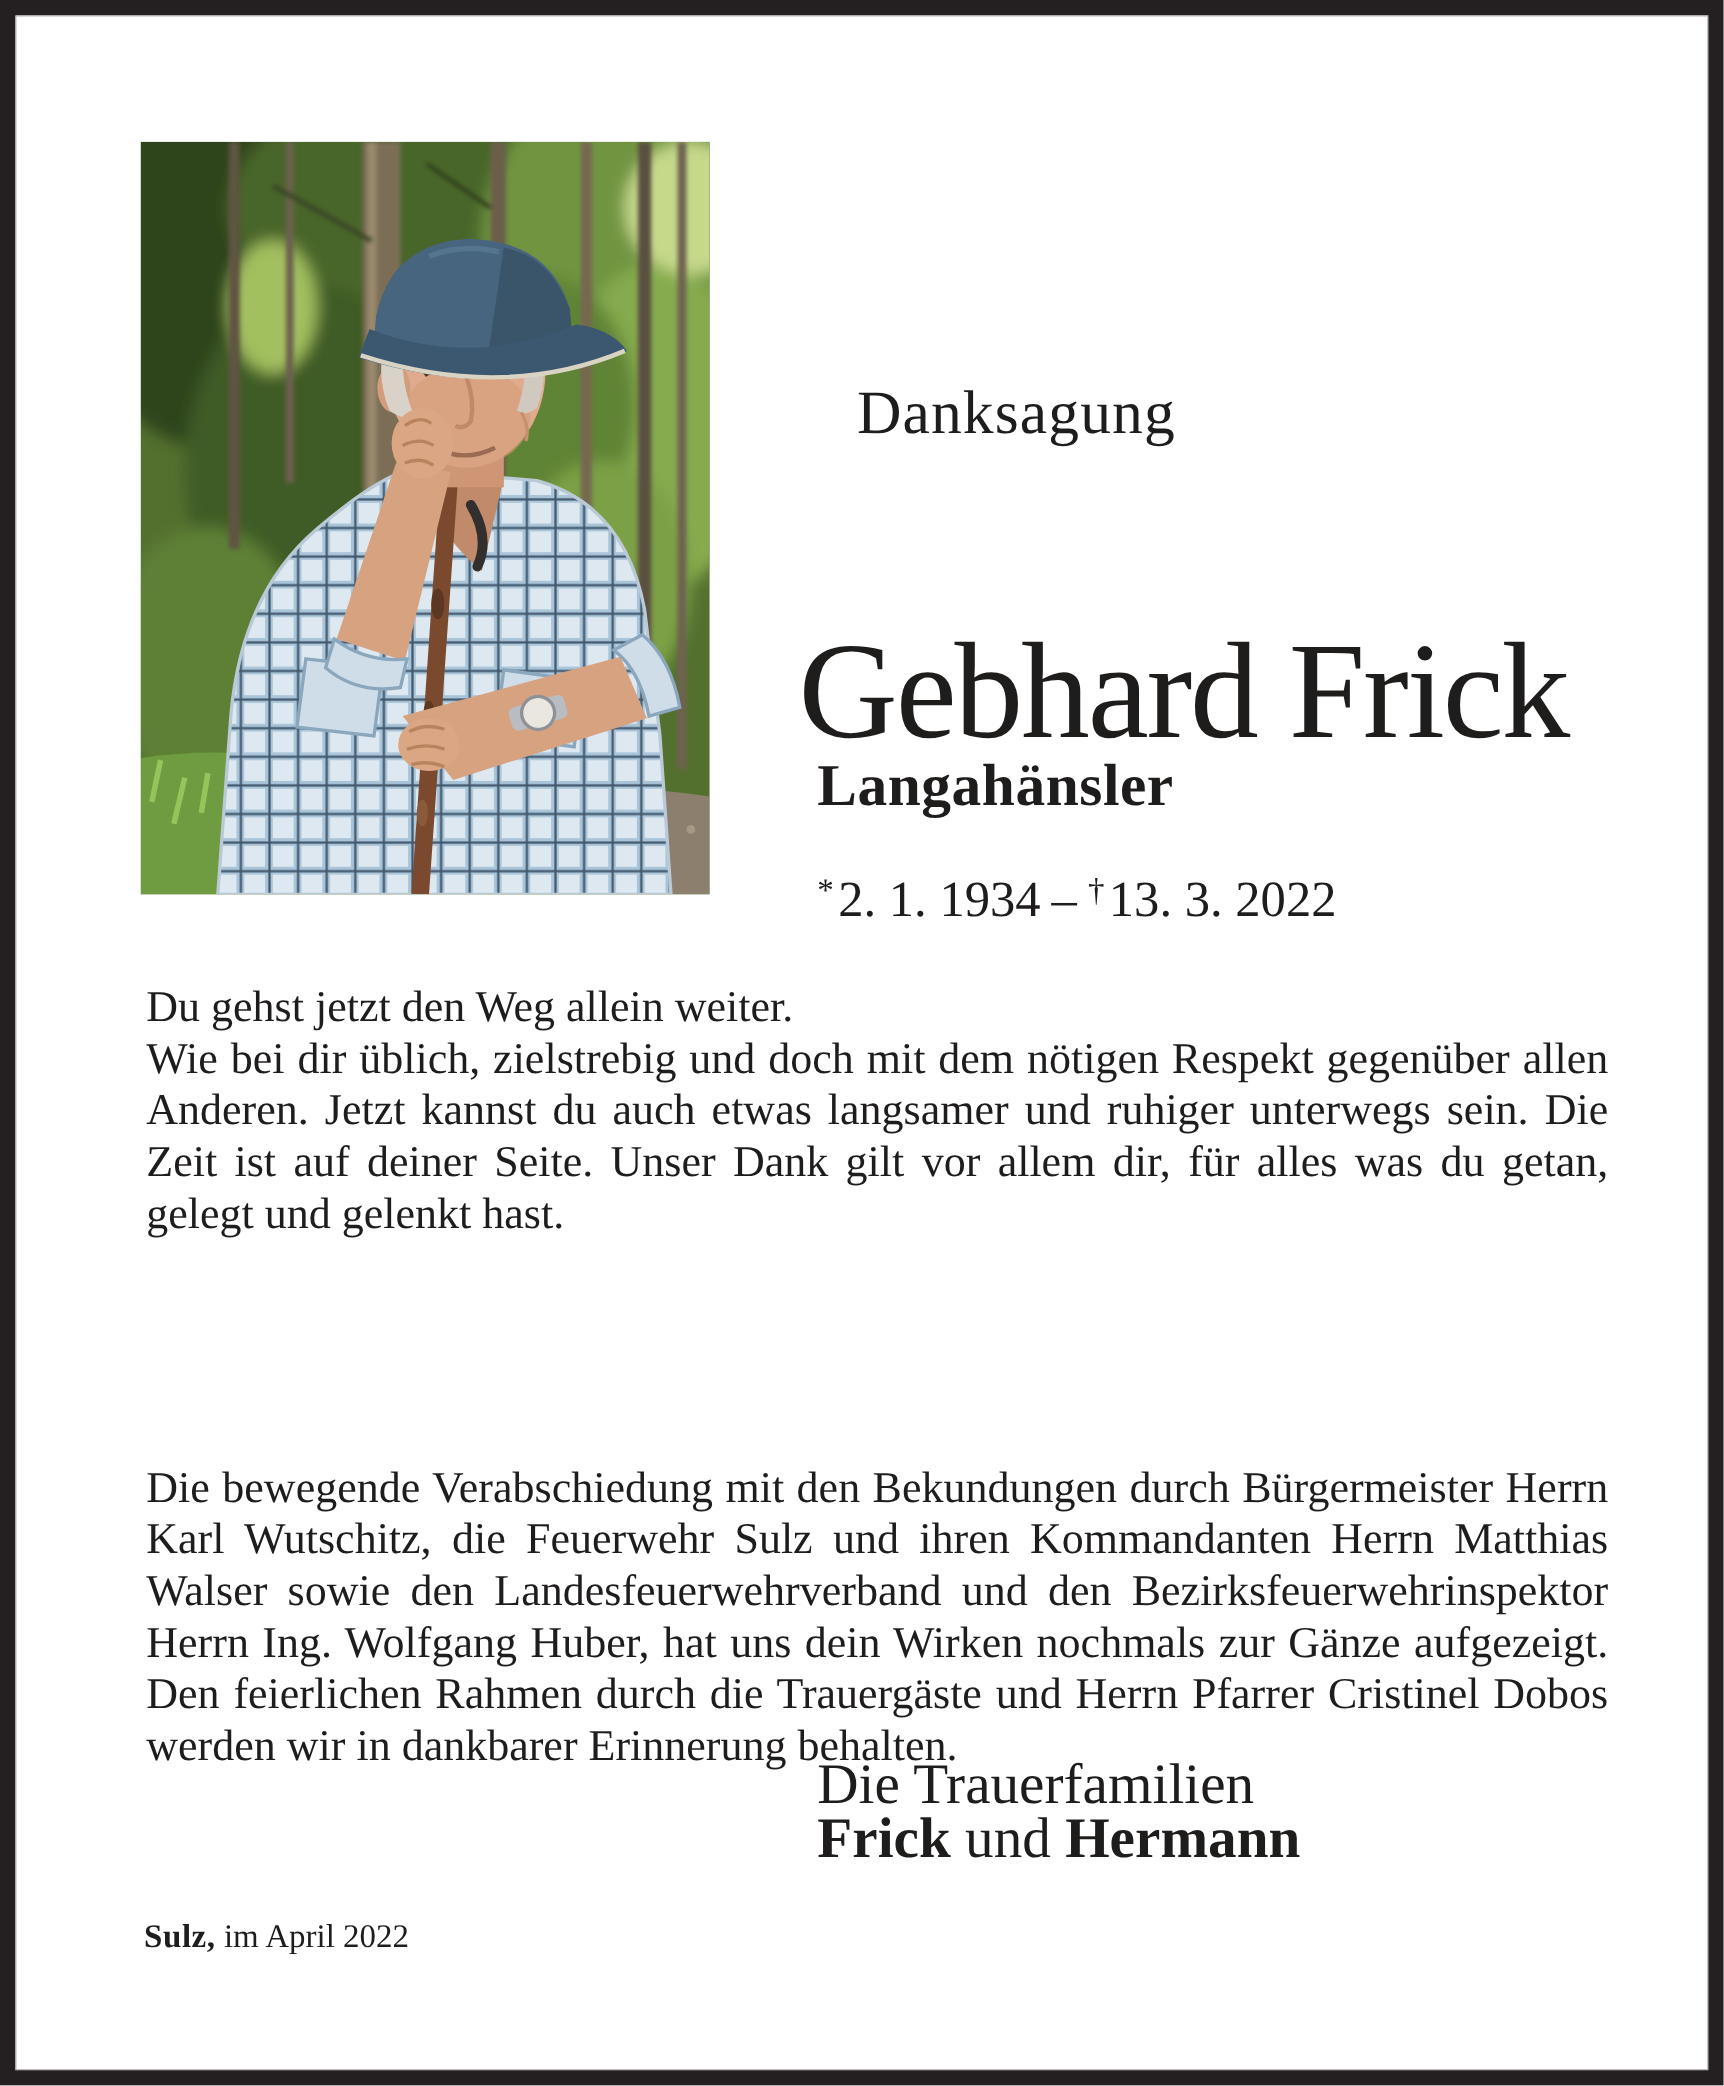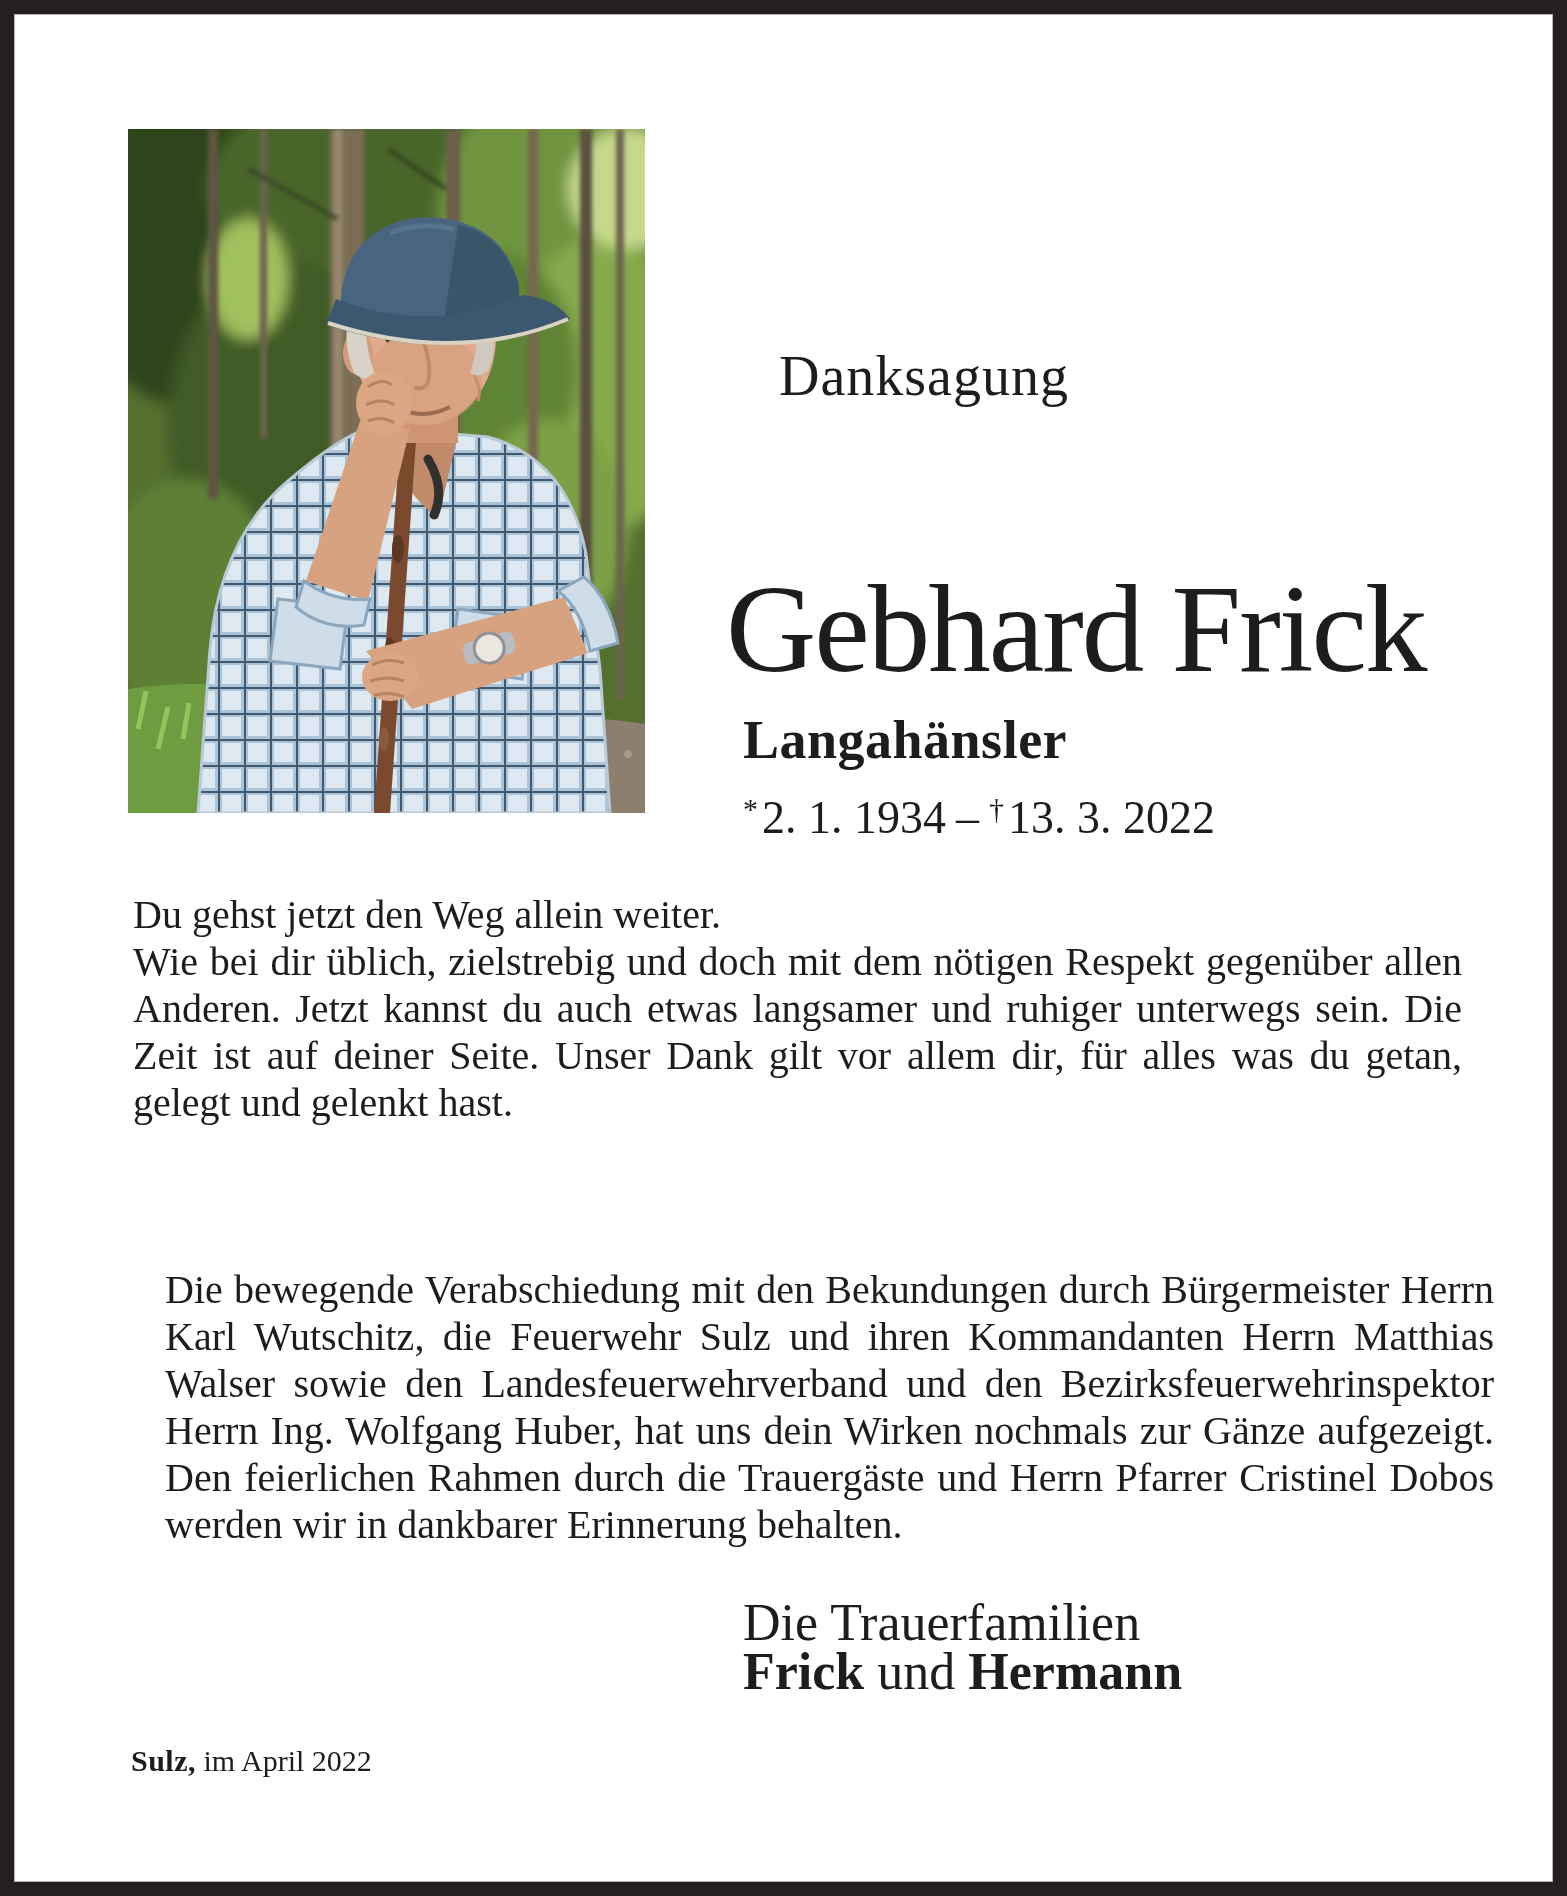--- a/index.html
+++ b/index.html
@@ -33,41 +33,41 @@
     font-size:56px;line-height:64px;
     letter-spacing:1px;
     margin-left:36px;
   }
   .name{
     left:712px;top:545px;
     font-size:125px;line-height:140px;
     letter-spacing:-2px;white-space:nowrap;
   }
   .house-name{
-    left:729px;top:696px;
+    left:729px;top:670px;
     font-size:54px;line-height:60px;font-weight:bold;
     letter-spacing:0.5px;
   }
   .dates{
     left:729px;top:776px;
     font-size:46px;line-height:56px;font-weight:normal;
     white-space:nowrap;
   }
   .dates .lifesign{
     font-size:30px;position:relative;top:-14px;padding-right:4px;
   }
   .dates .sep{padding:0 10px;}
   .bodytext{
     left:119px;width:1329px;
     font-size:40px;line-height:47px;
     text-align:justify;
   }
   .p1{top:877px;}
   .p2{top:1134px;}
-  .p3{top:1252px;margin-left:32px;}
+  .p3{top:1314px;}
   .signature{
     left:729px;top:1584px;
     font-size:52px;line-height:49px;
   }
   .signature .fam{font-weight:bold;}
   .place-date{
     left:117px;top:1722px;
     font-size:30px;line-height:50px;
   }
   .place-date .place{font-weight:bold;letter-spacing:0.5px;}

